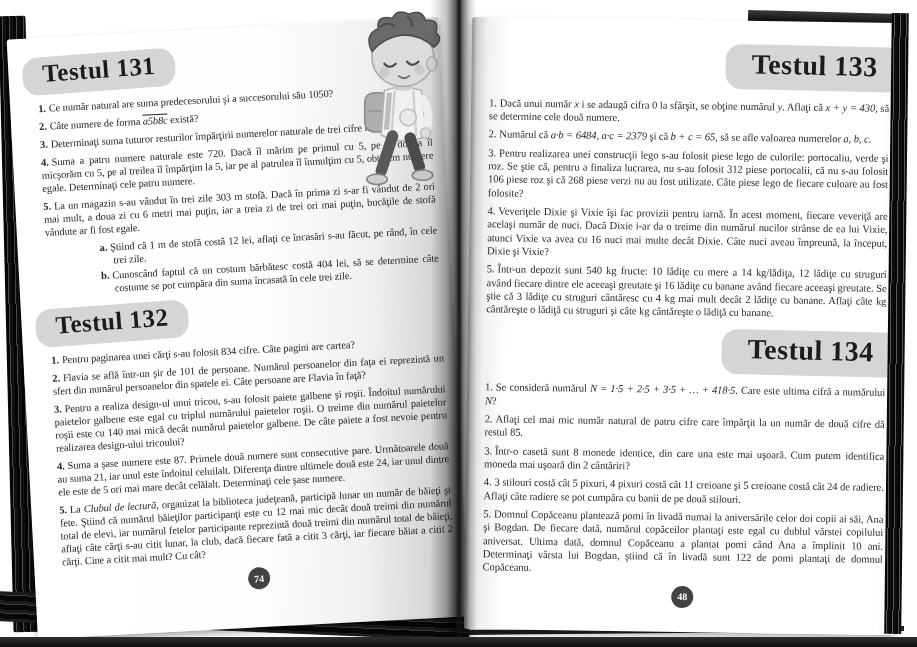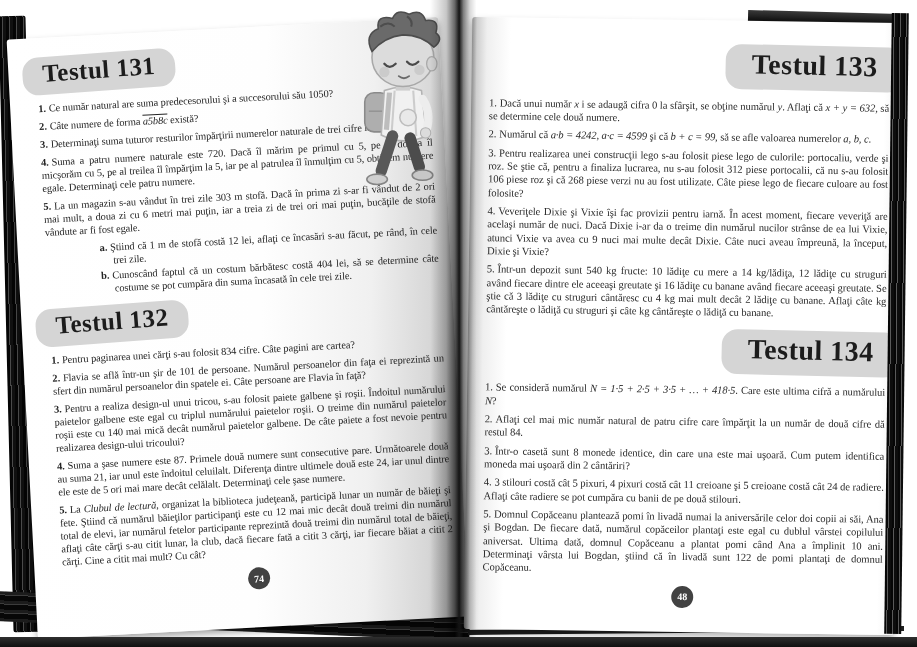--- a/index.html
+++ b/index.html
@@ -105,35 +105,35 @@
       </div>
   </div>
 
   <div class="page page-right">
     <div class="banner-row">
       <div class="banner">
         <span class="banner-text">Testul 133</span>
       </div>
     </div>
     <div class="q-block">
-      <p class="q"><span class="qn">1.</span><span>Dacă unui număr </span><span class="it">x</span><span> i se adaugă cifra 0 la sfârşit, se obţine numărul </span><span class="it">y</span><span>. Aflaţi că </span><span class="it">x + y = 632</span><span>, să se determine cele două numere.</span></p>
-      <p class="q"><span class="qn">2.</span><span>Numărul că </span><span class="it">a·b = 4242</span><span>, </span><span class="it">a·c = 4599</span><span> şi că </span><span class="it">b + c = 99</span><span>, să se afle valoarea numerelor </span><span class="it">a, b, c</span><span>.</span></p>
+      <p class="q"><span class="qn">1.</span><span>Dacă unui număr </span><span class="it">x</span><span> i se adaugă cifra 0 la sfârşit, se obţine numărul </span><span class="it">y</span><span>. Aflaţi că </span><span class="it">x + y = 430</span><span>, să se determine cele două numere.</span></p>
+      <p class="q"><span class="qn">2.</span><span>Numărul că </span><span class="it">a·b = 6484</span><span>, </span><span class="it">a·c = 2379</span><span> şi că </span><span class="it">b + c = 65</span><span>, să se afle valoarea numerelor </span><span class="it">a, b, c</span><span>.</span></p>
       <p class="q"><span class="qn">3.</span><span>Pentru realizarea unei construcţii lego s-au folosit piese lego de culorile: portocaliu, verde şi roz. Se ştie că, pentru a finaliza lucrarea, nu s-au folosit 312 piese portocalii, că nu s-au folosit 106 piese roz şi că 268 piese verzi nu au fost utilizate. Câte piese lego de fiecare culoare au fost folosite?</span></p>
-      <p class="q"><span class="qn">4.</span><span>Veveriţele Dixie şi Vixie îşi fac provizii pentru iarnă. În acest moment, fiecare veveriţă are acelaşi număr de nuci. Dacă Dixie i-ar da o treime din numărul nucilor strânse de ea lui Vixie, atunci Vixie va avea cu 9 nuci mai multe decât Dixie. Câte nuci aveau împreună, la început, Dixie şi Vixie?</span></p>
+      <p class="q"><span class="qn">4.</span><span>Veveriţele Dixie şi Vixie îşi fac provizii pentru iarnă. În acest moment, fiecare veveriţă are acelaşi număr de nuci. Dacă Dixie i-ar da o treime din numărul nucilor strânse de ea lui Vixie, atunci Vixie va avea cu 16 nuci mai multe decât Dixie. Câte nuci aveau împreună, la început, Dixie şi Vixie?</span></p>
       <p class="q"><span class="qn">5.</span><span>Într-un depozit sunt 540 kg fructe: 10 lădiţe cu mere a 14 kg/lădiţa, 12 lădiţe cu struguri având fiecare dintre ele aceeaşi greutate şi 16 lădiţe cu banane având fiecare aceeaşi greutate. Se ştie că 3 lădiţe cu struguri cântăresc cu 4 kg mai mult decât 2 lădiţe cu banane. Aflaţi câte kg cântăreşte o lădiţă cu struguri şi câte kg cântăreşte o lădiţă cu banane.</span></p>
     </div>
 
     <div class="banner-row banner-gap">
       <div class="banner">
         <span class="banner-text">Testul 134</span>
       </div>
     </div>
     <div class="q-block">
       <p class="q"><span class="qn">1.</span><span>Se consideră numărul </span><span class="it">N = 1·5 + 2·5 + 3·5 + … + 418·5</span><span>. Care este ultima cifră a numărului </span><span class="it">N</span><span>?</span></p>
-      <p class="q"><span class="qn">2.</span><span>Aflaţi cel mai mic număr natural de patru cifre care împărţit la un număr de două cifre dă restul 84.</span></p>
+      <p class="q"><span class="qn">2.</span><span>Aflaţi cel mai mic număr natural de patru cifre care împărţit la un număr de două cifre dă restul 85.</span></p>
       <p class="q"><span class="qn">3.</span><span>Într-o casetă sunt 8 monede identice, din care una este mai uşoară. Cum putem identifica moneda mai uşoară din 2 cântăriri?</span></p>
       <p class="q"><span class="qn">4.</span><span>3 stilouri costă cât 5 pixuri, 4 pixuri costă cât 11 creioane şi 5 creioane costă cât 24 de radiere. Aflaţi câte radiere se pot cumpăra cu banii de pe două stilouri.</span></p>
       <p class="q"><span class="qn">5.</span><span>Domnul Copăceanu plantează pomi în livadă numai la aniversările celor doi copii ai săi, Ana şi Bogdan. De fiecare dată, numărul copăceilor plantaţi este egal cu dublul vârstei copilului aniversat. Ultima dată, domnul Copăceanu a plantat pomi când Ana a împlinit 10 ani. Determinaţi vârsta lui Bogdan, ştiind că în livadă sunt 122 de pomi plantaţi de domnul Copăceanu.</span></p>
     </div>
     <div class="pagenum">
         <span>48</span>
       </div>
   </div>
 
   <div class="boy">

